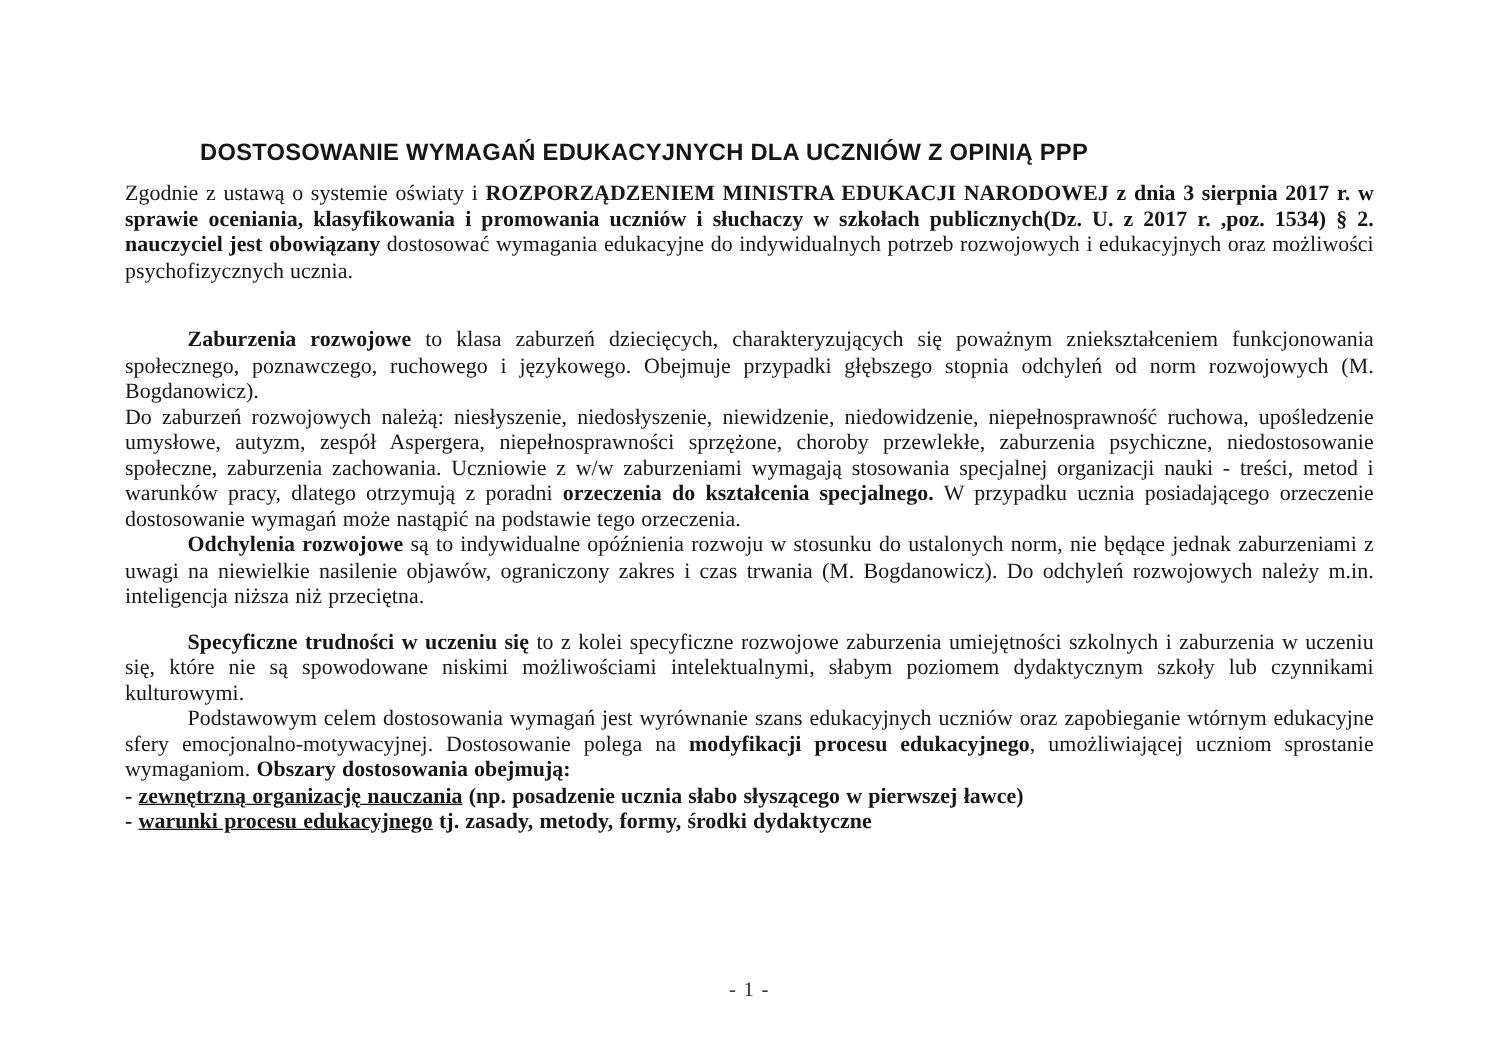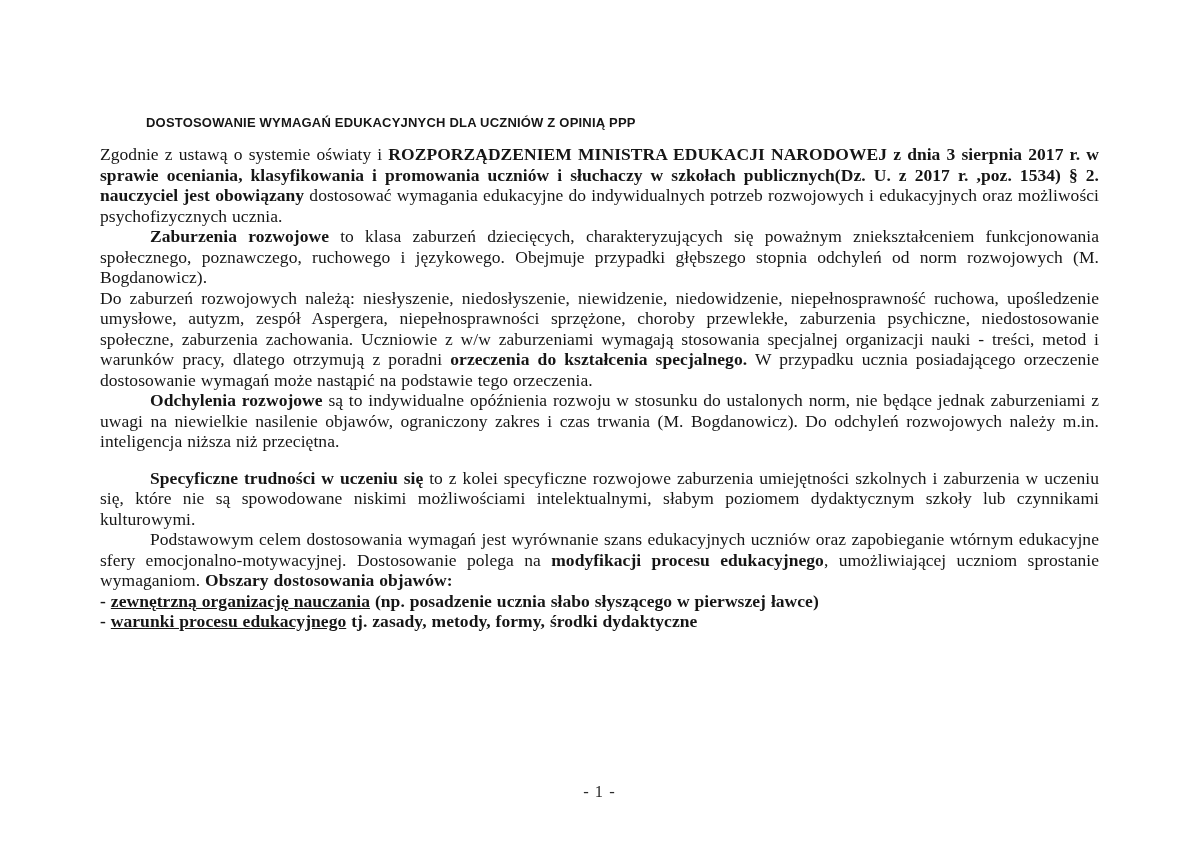--- a/index.html
+++ b/index.html
@@ -18,23 +18,23 @@
     .page {
       position: relative;
       width: 1199px;
       height: 849px;
       padding: 112px 100px 0 100px;
       background: #ffffff;
     }
     .doc-title {
       font-family: "Liberation Sans", sans-serif;
       font-weight: bold;
-      font-size: 13px;
+      font-size: 19px;
       line-height: 21px;
-      margin: 0 0 11px 46px;
+      margin: 0 0 11px 60px;
       letter-spacing: 0.2px;
       color: #161616;
     }
     .doc-body { width: 999px; }
     .para {
       margin: 0;
       font-size: 17.5px;
       line-height: 20.5px;
       text-align: justify;
       letter-spacing: 0.05px;
@@ -56,23 +56,23 @@
     }
   </style>
 </head>
 <body>
 
 <div class="page">
   <h1 class="doc-title">DOSTOSOWANIE WYMAGAŃ EDUKACYJNYCH DLA UCZNIÓW Z OPINIĄ PPP</h1>
 
   <div class="doc-body" id="doc-body">
       <p class="para"><span>Zgodnie z ustawą o systemie oświaty i </span><span class="bold">ROZPORZĄDZENIEM MINISTRA EDUKACJI NARODOWEJ z dnia 3 sierpnia 2017 r. w sprawie oceniania, klasyfikowania i promowania uczniów i słuchaczy w szkołach publicznych(Dz. U. z 2017 r. ,poz. 1534) § 2. nauczyciel jest obowiązany</span><span> dostosować wymagania edukacyjne do indywidualnych potrzeb rozwojowych i edukacyjnych oraz możliwości psychofizycznych ucznia.</span></p>
-      <p class="para indent" style=""><span class="bold">Zaburzenia rozwojowe</span><span> to klasa zaburzeń dziecięcych, charakteryzujących się poważnym zniekształceniem funkcjonowania społecznego, poznawczego, ruchowego i językowego. Obejmuje przypadki głębszego stopnia odchyleń od norm rozwojowych (M. Bogdanowicz).</span></p>
+      <p class="para indent" style="margin-top: 35px;"><span class="bold">Zaburzenia rozwojowe</span><span> to klasa zaburzeń dziecięcych, charakteryzujących się poważnym zniekształceniem funkcjonowania społecznego, poznawczego, ruchowego i językowego. Obejmuje przypadki głębszego stopnia odchyleń od norm rozwojowych (M. Bogdanowicz).</span></p>
       <p class="para"><span>Do zaburzeń rozwojowych należą: niesłyszenie, niedosłyszenie, niewidzenie, niedowidzenie, niepełnosprawność ruchowa, upośledzenie umysłowe, autyzm, zespół Aspergera, niepełnosprawności sprzężone, choroby przewlekłe, zaburzenia psychiczne, niedostosowanie społeczne, zaburzenia zachowania. Uczniowie z w/w zaburzeniami wymagają stosowania specjalnej organizacji nauki - treści, metod i warunków pracy, dlatego otrzymują z poradni </span><span class="bold">orzeczenia do kształcenia specjalnego.</span><span> W przypadku ucznia posiadającego orzeczenie dostosowanie wymagań może nastąpić na podstawie tego orzeczenia.</span></p>
       <p class="para indent" style="margin-top: 0;"><span class="bold">Odchylenia rozwojowe</span><span> są to indywidualne opóźnienia rozwoju w stosunku do ustalonych norm, nie będące jednak zaburzeniami z uwagi na niewielkie nasilenie objawów, ograniczony zakres i czas trwania (M. Bogdanowicz). Do odchyleń rozwojowych należy m.in. inteligencja niższa niż przeciętna.</span></p>
       <p class="para indent" style="margin-top: 16px;"><span class="bold">Specyficzne trudności w uczeniu się</span><span> to z kolei specyficzne rozwojowe zaburzenia umiejętności szkolnych i zaburzenia w uczeniu się, które nie są spowodowane niskimi możliwościami intelektualnymi, słabym poziomem dydaktycznym szkoły lub czynnikami kulturowymi.</span></p>
-      <p class="para indent"><span>Podstawowym celem dostosowania wymagań jest wyrównanie szans edukacyjnych uczniów oraz zapobieganie wtórnym edukacyjne sfery emocjonalno-motywacyjnej. Dostosowanie polega na </span><span class="bold">modyfikacji procesu edukacyjnego</span><span>, umożliwiającej uczniom sprostanie wymaganiom. </span><span class="bold">Obszary dostosowania objawów:</span></p>
+      <p class="para indent"><span>Podstawowym celem dostosowania wymagań jest wyrównanie szans edukacyjnych uczniów oraz zapobieganie wtórnym edukacyjne sfery emocjonalno-motywacyjnej. Dostosowanie polega na </span><span class="bold">modyfikacji procesu edukacyjnego</span><span>, umożliwiającej uczniom sprostanie wymaganiom. </span><span class="bold">Obszary dostosowania obejmują:</span></p>
       <p class="para no-justify"><span class="bold">- </span><span class="bold underline">zewnętrzną organizację nauczania</span><span class="bold"> (np. posadzenie ucznia słabo słyszącego w pierwszej ławce)</span></p>
       <p class="para no-justify"><span class="bold">- </span><span class="bold underline">warunki procesu edukacyjnego</span><span class="bold"> tj. zasady, metody, formy, środki dydaktyczne</span></p>
     </div>
 
   <div class="page-number">- 1 -</div>
 </div>
 
 </body></html>

